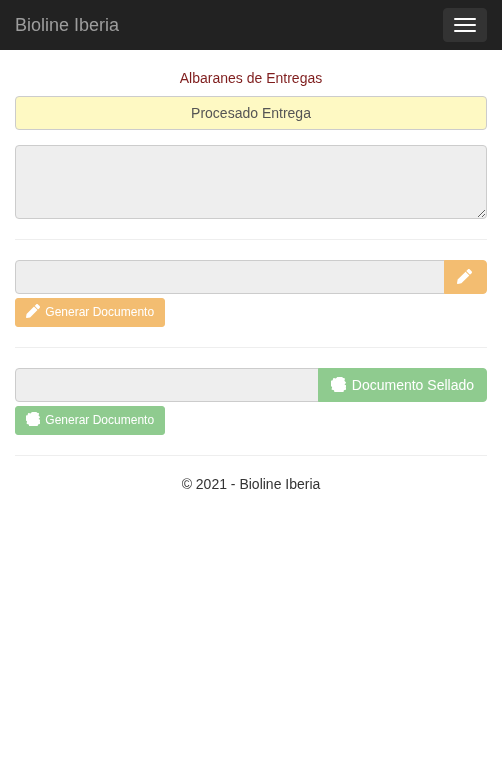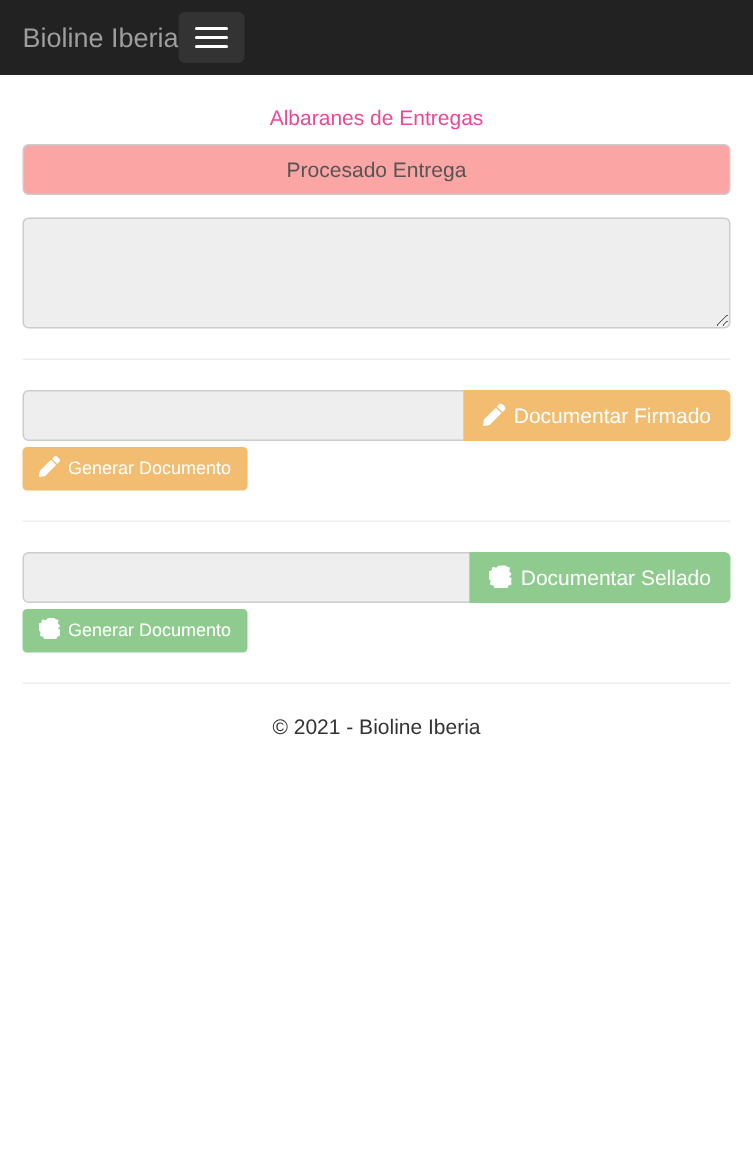--- a/index.html
+++ b/index.html
@@ -1,34 +1,34 @@
 <!DOCTYPE html>
 <html><head>
 <meta charset="utf-8">
 <style>
   * { box-sizing: border-box; margin: 0; padding: 0; }
   body { font-family: "Helvetica Neue", Helvetica, Arial, sans-serif; font-size: 14px; color: #333; background: #fff; width: 502px; }
   
   .navbar { background: #222; border: none; min-height: 50px; position: relative; }
-  .navbar-inner { padding: 0 15px; display: flex; align-items: center; height: 50px; }
+  .navbar-inner { padding: 0 15px; display: flex; justify-content: space-between; align-items: center; height: 50px; }
   .navbar-brand { color: #9d9d9d; font-size: 18px; text-decoration: none; padding: 15px 0; line-height: 20px; }
   .navbar-toggle { background: #333; border: 1px solid #333; border-radius: 4px; padding: 9px 10px; cursor: pointer; }
   .icon-bar { display: block; width: 22px; height: 2px; background: #fff; border-radius: 1px; }
   .icon-bar + .icon-bar { margin-top: 4px; }
 
   .container { padding: 0 15px; }
   .body-content { padding-left: 15px; padding-right: 15px; }
 
   .page-title { text-align: center; margin-top: 20px; margin-bottom: 10px; }
-  .page-title a { color: #ec4899; text-decoration: none; font-size: 14px; font-weight: 500; }
+  .page-title a { color: #7f1d1d; text-decoration: none; font-size: 14px; font-weight: 500; }
 
   .form-control {
     display: block; width: 100%; height: 34px; padding: 6px 12px;
     font-size: 14px; line-height: 1.42857143; color: #555;
-    background-color: #fca5a5; border: 1px solid #ccc; border-radius: 4px;
+    background-color: #fef9c3; border: 1px solid #ccc; border-radius: 4px;
   }
   .form-control[readonly], .form-control[disabled] { background-color: #eee; }
   textarea.form-control { height: auto; resize: vertical; }
 
   .main-input { text-align: center; }
 
   .form-group { margin-bottom: 15px; }
 
   hr { margin-top: 20px; margin-bottom: 20px; border: 0; border-top: 1px solid #eee; }
 
@@ -88,21 +88,20 @@
   <hr>
 
   <div class="section">
     <div class="input-group">
       <input type="text" class="form-control" readonly="" value="" style="">
       <span class="input-group-btn">
         <button class="btn btn-warning btn-light btn-lg-icon">
           <svg class="icon-svg" viewBox="0 0 512 512">
               <path d="M497.9 142.1l-46.1 46.1c-4.7 4.7-12.3 4.7-17 0l-111-111c-4.7-4.7-4.7-12.3 0-17l46.1-46.1c18.7-18.7 49.1-18.7 67.9 0l60.1 60.1c18.8 18.7 18.8 49.1 0 67.9zM284.2 99.8L21.6 362.4.4 483.9c-2.9 16.4 11.4 30.6 27.8 27.8l121.5-21.3 262.6-262.6c4.7-4.7 4.7-12.3 0-17l-111-111c-4.8-4.7-12.4-4.7-17.1 0z"></path>
             </svg>
-          <span>Documentar Firmado</span>
         </button>
       </span>
     </div>
     <button class="btn btn-warning btn-light btn-sm btn-below">
       <svg class="icon-svg" viewBox="0 0 512 512">
           <path d="M497.9 142.1l-46.1 46.1c-4.7 4.7-12.3 4.7-17 0l-111-111c-4.7-4.7-4.7-12.3 0-17l46.1-46.1c18.7-18.7 49.1-18.7 67.9 0l60.1 60.1c18.8 18.7 18.8 49.1 0 67.9zM284.2 99.8L21.6 362.4.4 483.9c-2.9 16.4 11.4 30.6 27.8 27.8l121.5-21.3 262.6-262.6c4.7-4.7 4.7-12.3 0-17l-111-111c-4.8-4.7-12.4-4.7-17.1 0z"></path>
         </svg>
       <span>Generar Documento</span>
     </button>
   </div>
@@ -110,21 +109,21 @@
   <hr>
 
   <div class="section">
     <div class="input-group">
       <input type="text" class="form-control" readonly="" value="" style="">
       <span class="input-group-btn">
         <button class="btn btn-success btn-light btn-lg-icon">
           <svg class="icon-svg" viewBox="0 0 512 512">
               <path d="M458.6 255.9l45.3-45.3c9.4-9.4 9.4-24.6 0-33.9l-45.3-45.3 16.6-61.9c3.4-12.8-4.2-25.9-17-29.4l-61.9-16.6-16.6-61.9c-3.4-12.8-16.6-20.4-29.4-17l-61.9 16.6L243.1 6.9c-9.4-9.4-24.6-9.4-33.9 0l-45.3 45.3-61.9-16.6c-12.8-3.4-25.9 4.2-29.4 17l-16.6 61.9-61.9 16.6c-12.8 3.4-20.4 16.6-17 29.4l16.6 61.9L-6.6 267.1c-9.4 9.4-9.4 24.6 0 33.9l45.3 45.3-16.6 61.9c-3.4 12.8 4.2 25.9 17 29.4l61.9 16.6 16.6 61.9c3.4 12.8 16.6 20.4 29.4 17l61.9-16.6 45.3 45.3c9.4 9.4 24.6 9.4 33.9 0l45.3-45.3 61.9 16.6c12.8 3.4 25.9-4.2 29.4-17l16.6-61.9 61.9-16.6c12.8-3.4 20.4-16.6 17-29.4l-16.6-61.9 45.3-45.3z"></path>
             </svg>
-          <span>Documentar Sellado</span>
+          <span>Documento Sellado</span>
         </button>
       </span>
     </div>
     <button class="btn btn-success btn-light btn-sm btn-below">
       <svg class="icon-svg" viewBox="0 0 512 512">
           <path d="M458.6 255.9l45.3-45.3c9.4-9.4 9.4-24.6 0-33.9l-45.3-45.3 16.6-61.9c3.4-12.8-4.2-25.9-17-29.4l-61.9-16.6-16.6-61.9c-3.4-12.8-16.6-20.4-29.4-17l-61.9 16.6L243.1 6.9c-9.4-9.4-24.6-9.4-33.9 0l-45.3 45.3-61.9-16.6c-12.8-3.4-25.9 4.2-29.4 17l-16.6 61.9-61.9 16.6c-12.8 3.4-20.4 16.6-17 29.4l16.6 61.9L-6.6 267.1c-9.4 9.4-9.4 24.6 0 33.9l45.3 45.3-16.6 61.9c-3.4 12.8 4.2 25.9 17 29.4l61.9 16.6 16.6 61.9c3.4 12.8 16.6 20.4 29.4 17l61.9-16.6 45.3 45.3c9.4 9.4 24.6 9.4 33.9 0l45.3-45.3 61.9 16.6c12.8 3.4 25.9-4.2 29.4-17l16.6-61.9 61.9-16.6c12.8-3.4 20.4-16.6 17-29.4l-16.6-61.9 45.3-45.3z"></path>
         </svg>
       <span>Generar Documento</span>
     </button>
   </div>

